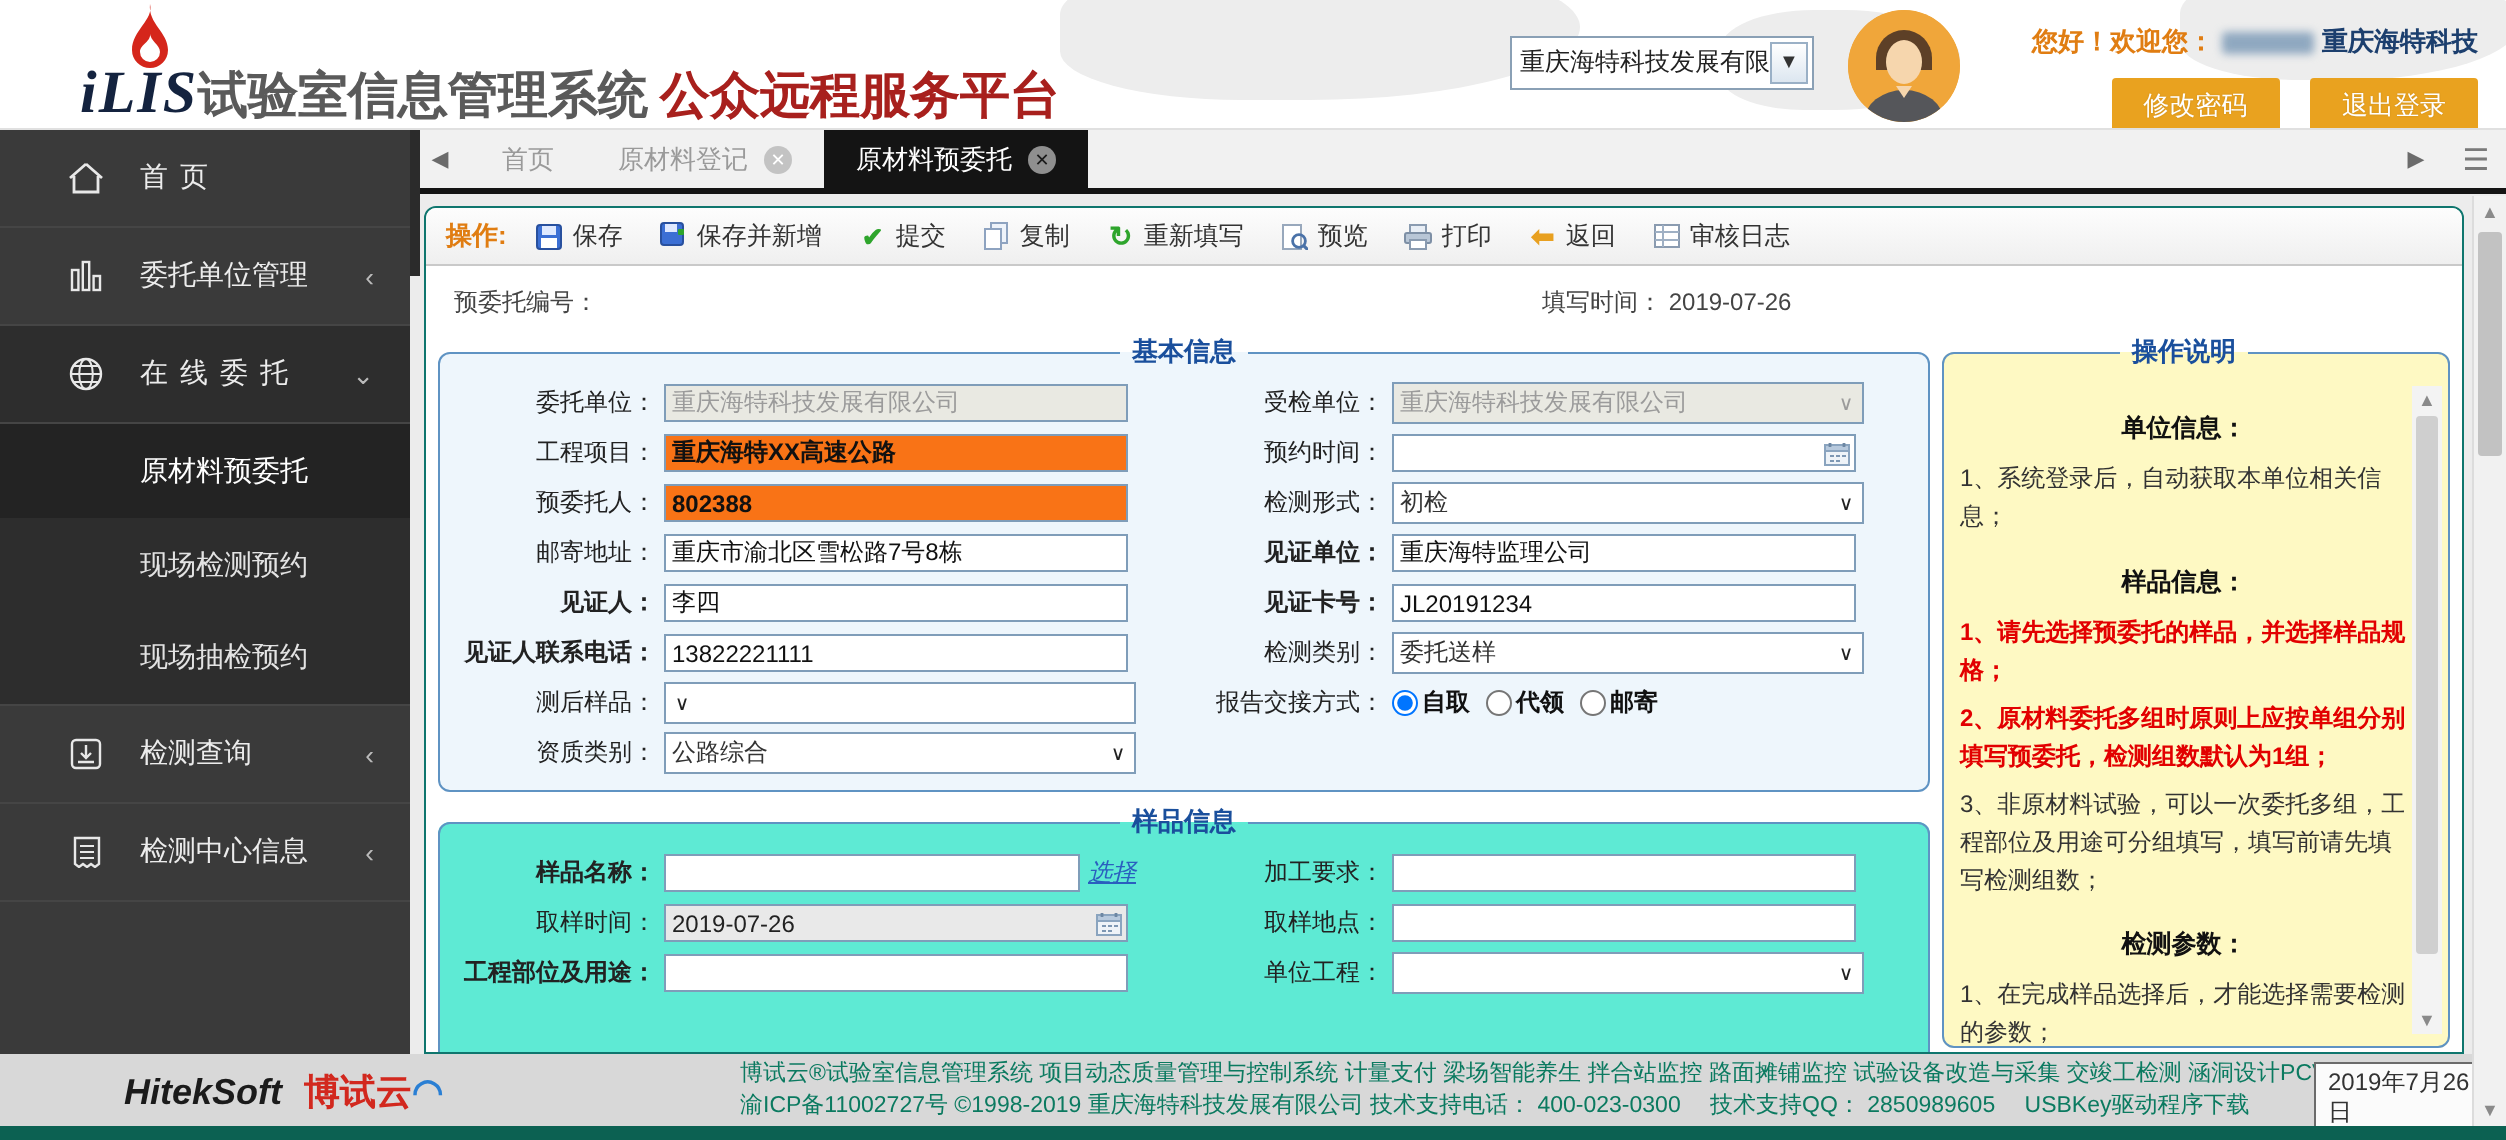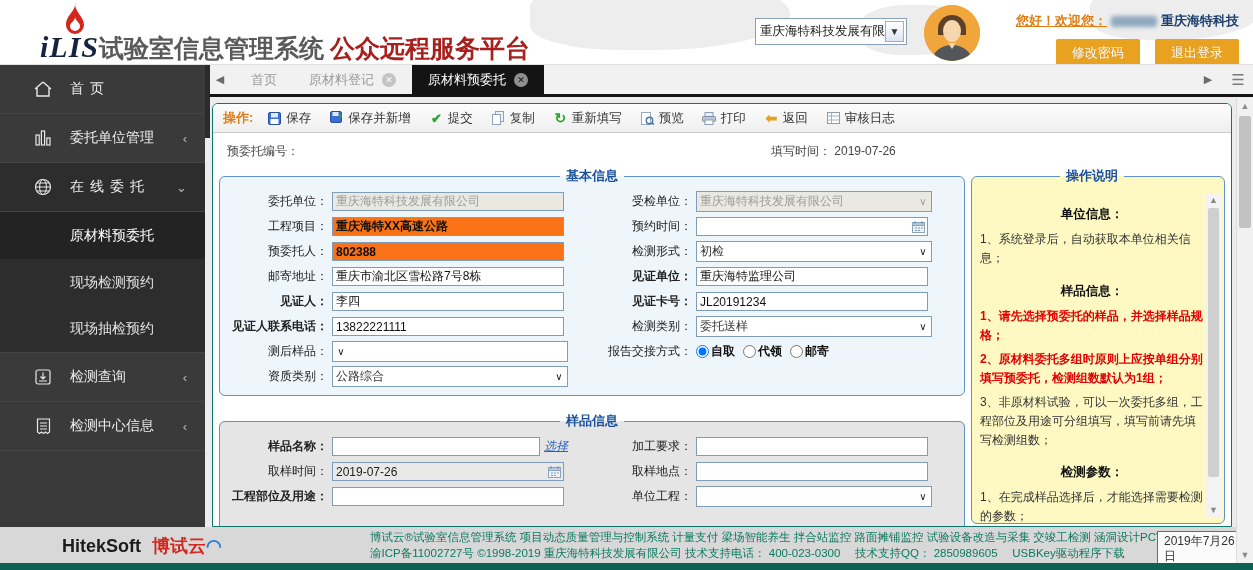--- a/index.html
+++ b/index.html
@@ -22,21 +22,21 @@
   .flame { position:absolute; left:62px; top:2px; }
   .hdr-select { position:absolute; left:755px; top:18px; width:152px; height:27px;
     border:1px solid #8aa0b5; background:#fff; display:flex; align-items:center; }
   .hdr-select .txt { flex:1; padding:0 4px; overflow:hidden; white-space:nowrap; font-size:12.5px; color:#222; }
   .hdr-select .arr { width:19px; height:21px; margin-right:2px; border:1px solid #9ab0c6; background:linear-gradient(#fff,#dce6f0);
     display:flex; align-items:center; justify-content:center; font-size:10px; color:#333; }
   .avatar { position:absolute; left:924px; top:5px; width:56px; height:56px; border-radius:50%;
     background:#f0a63a; overflow:hidden; }
   .hdr-right { position:absolute; right:14px; top:12px; text-align:right; }
   .welcome { font-size:13px; font-weight:bold; }
-  .welcome .pre { color:#e07d12;text-decoration:underline; }
+  .welcome .pre { color:#e07d12; }
   .welcome .blur { display:inline-block; width:46px; height:11px; background:#8fa8c0;
     border-radius:2px; filter:blur(2px); vertical-align:middle; margin:0 4px; }
   .welcome .comp { color:#1c3f6e; }
   .hdr-btns { margin-top:9px; }
   .hdr-btn { display:inline-block; background:#e9a21f; color:#fff; font-size:13px;
     padding:5px 16px; margin-left:12px; border-radius:2px; cursor:pointer; text-shadow:0 0 1px rgba(0,0,0,.15); }
 
   
   .sidebar { position:absolute; left:0; top:65px; width:205px; height:462px; background:#3a3a3a; }
   .side-item { height:49px; display:flex; align-items:center; color:#ececec; font-size:14px;
@@ -79,21 +79,21 @@
   .fh-no { position:absolute; left:14px; top:10px; color:#444; }
   .fh-time { position:absolute; left:558px; top:10px; color:#444; }
 
   .cols { display:flex; padding:0 6px; height:357px; }
   .left-col { width:746px; }
   .right-col { flex:1; padding-left:6px; }
 
   fieldset { border:1px solid #5f93c3; border-radius:6px; }
   legend { margin:0 auto; padding:0 6px; color:#1a4f9c; font-weight:bold; font-size:13px; }
   .fs-basic { background:#eef6fc; padding:4px 8px 6px 8px; }
-  .fs-sample { background:#e5e5e5; padding:4px 8px 6px 8px; margin-top:16px; height:154px; }
+  .fs-sample { background:#5eead4; padding:4px 8px 6px 8px; margin-top:6px; height:154px; }
   .grid { display:grid; grid-template-columns: 1fr 1fr; }
   .row { display:flex; align-items:center; height:25px; }
   .lbl { width:104px; text-align:right; padding-right:4px; color:#222; white-space:nowrap; }
   .lbl.b { font-weight:bold; }
   .ctl { width:232px; height:19px; border:1px solid #7f9db9; background:#fff;
     font-family:"Liberation Sans",sans-serif; font-size:12px; padding:1px 3px; color:#111; }
   .ctl.dis { background:#e9e9e2; color:#9b9b9b; }
   .ctl.ro  { background:#f97316; color:#111; font-weight:bold; }
   .ctl.rol { background:#e9e9e9; color:#222; }
   .sel { width:236px; height:21px; border:1px solid #7f9db9; background:#fff;
@@ -123,21 +123,21 @@
 
   
   .vscroll { position:absolute; right:0; top:98px; width:17px; height:465px; background:#f1f1f1; border-left:1px solid #dcdcdc; z-index:6; }
   .vs-arr { height:16px; text-align:center; font-size:9px; color:#8a8a8a; line-height:16px; cursor:pointer; }
   .vs-thumb { position:absolute; left:2px; right:2px; top:18px; height:112px; background:#c2c2c2; border-radius:2px; cursor:grab; }
   .vs-bottom { position:absolute; bottom:0; left:0; right:0; }
 
   
   .footer { position:absolute; left:0; bottom:7px; width:1253px; height:36px; background:#d8d8d8; }
   .f-logo { position:absolute; left:62px; top:7px; font-size:18px; white-space:nowrap; }
-  .f-logo .en { font-weight:bold; color:#1b1b1b; }
+  .f-logo .en { font-weight:bold; font-style:italic; color:#1b1b1b; }
   .f-logo .cn { font-weight:bold; color:#d2281e; margin-left:6px; }
   .f-logo .swoosh { color:#2a7fd4; font-weight:bold; }
   .f-lines { position:absolute; left:370px; top:2px; color:#0b7a60; font-size:11.5px; line-height:16px; white-space:nowrap; }
   .date-box { position:absolute; right:10px; top:4px; width:86px; padding:2px 6px;
     background:#fbfbfb; border:1px solid #6b6b6b; color:#333; font-size:12px; line-height:15px; }
   .bottombar { position:absolute; left:0; bottom:0; width:1253px; height:7px; background:#0c6152; }
 </style>
 </head>
 <body>
 

